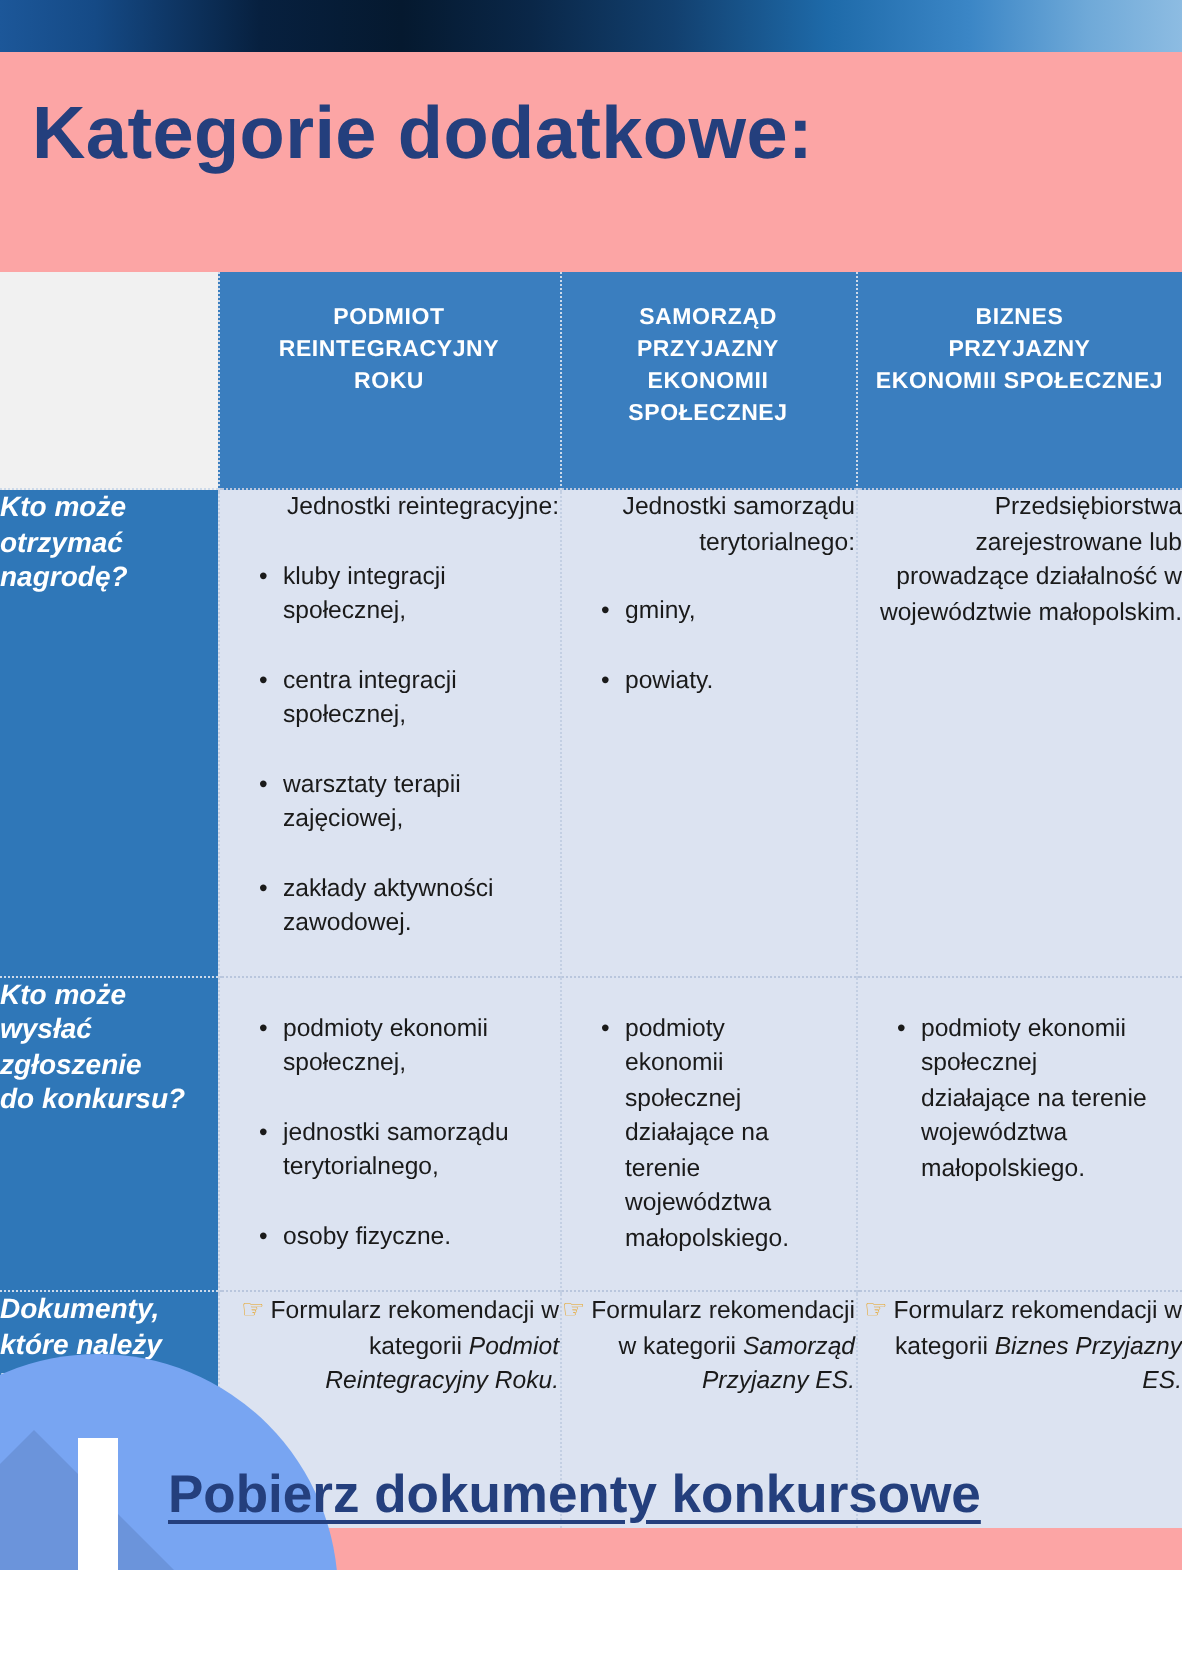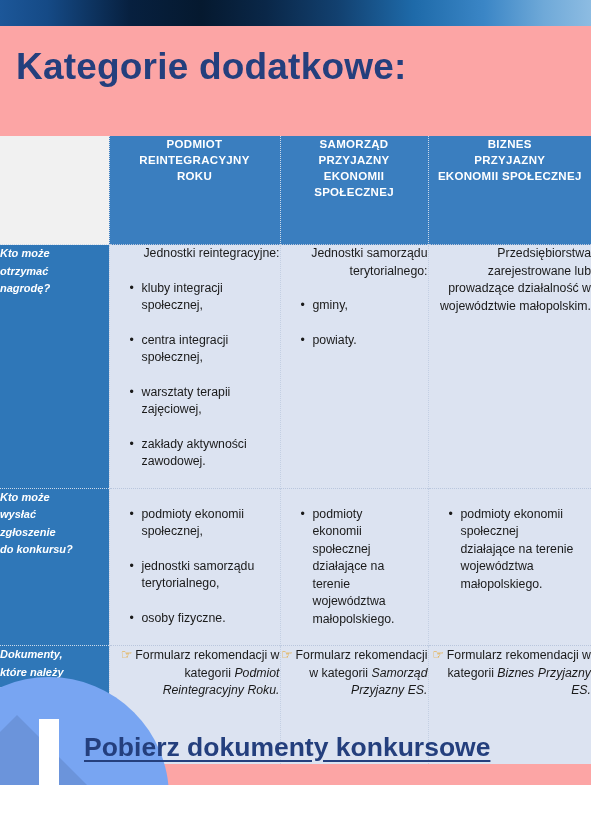--- a/index.html
+++ b/index.html
@@ -89,27 +89,27 @@
     color: #ffffff;
     font-size: 11.5px;
     font-weight: bold;
     text-align: center;
     vertical-align: middle;
     line-height: 16px;
     letter-spacing: 0.3px;
     height: 108px;
     border-left: 1px dotted #cddaea;
   }
-  .hdr-inner { padding: 0 4px; }
+  .hdr-inner { padding: 15px 4px; }
 
   
   .lbl {
     background: #2f77b8;
     color: #ffffff;
-    font-size: 11px;
+    font-size: 14px;
     font-style: italic;
     font-weight: bold;
     line-height: 17.5px;
     padding: 9px 0 9px 8px;
     border-top: 1px dotted #cddaea;
   }
   
   .cell {
     background: #dce3f1;
     color: #1a1a1a;

